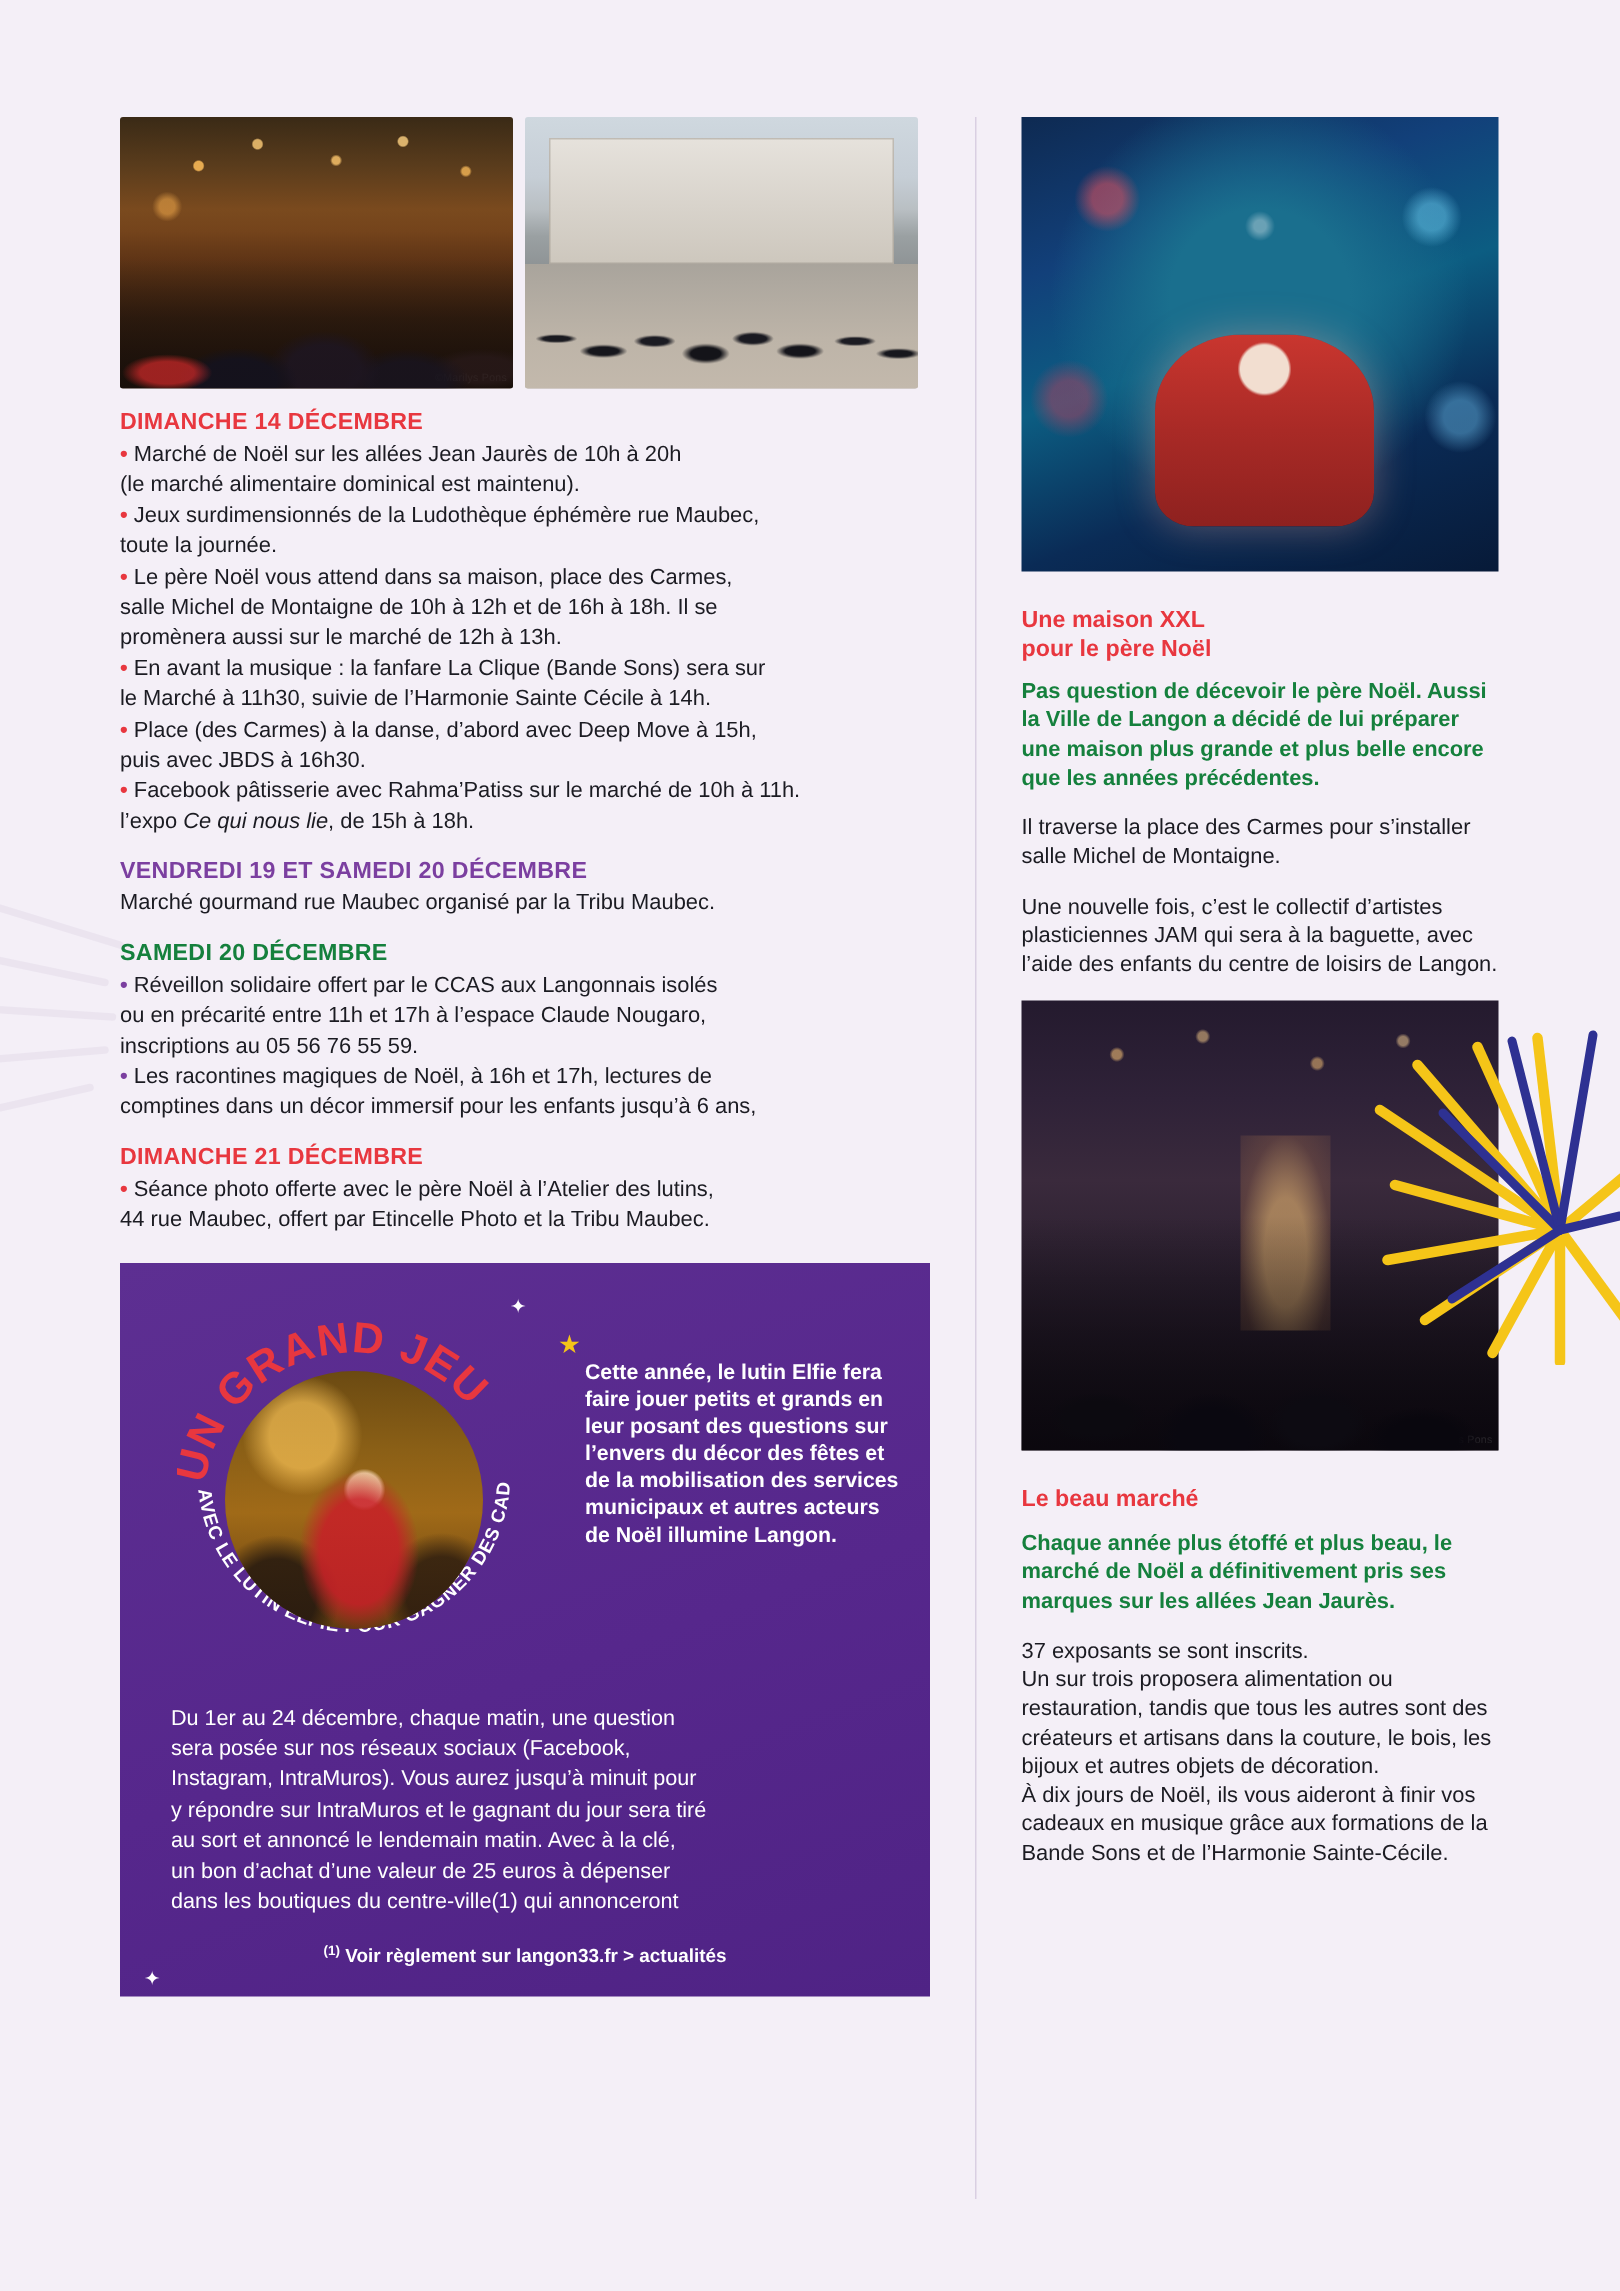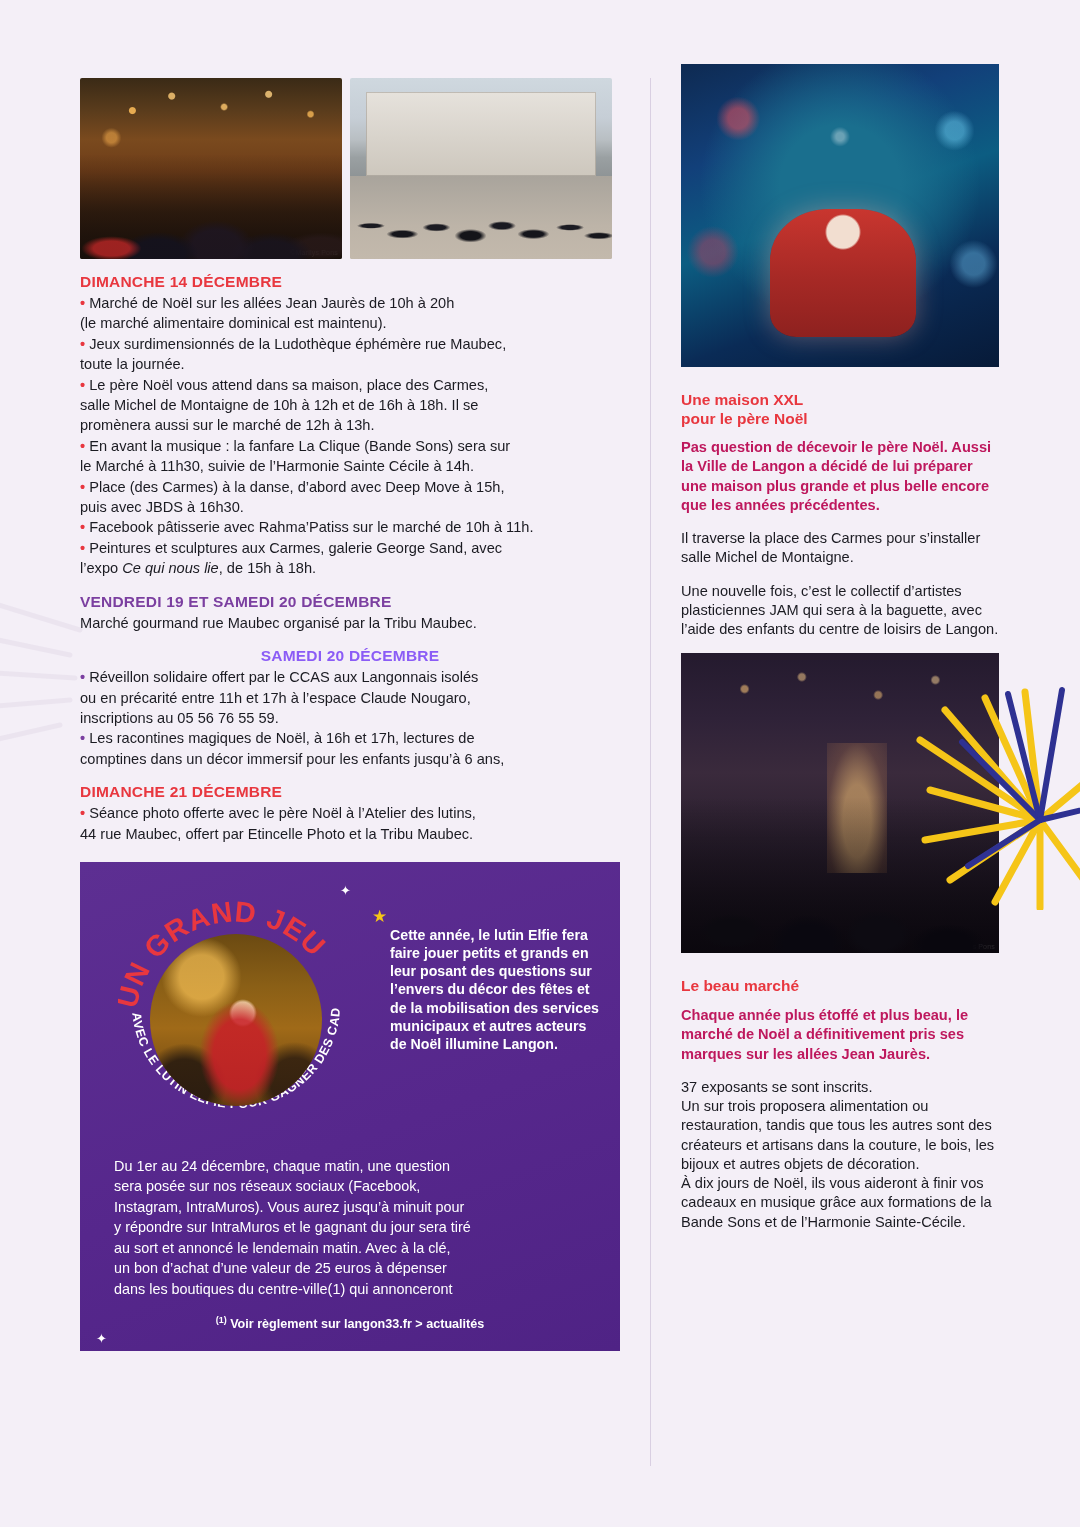--- a/index.html
+++ b/index.html
@@ -193,21 +193,21 @@
     text-align: center;
     font-size: 12.6px;
     font-weight: bold;
   }
   .gj-note sup { font-size: 9px; }
 
   
   .right-col {
     position: absolute;
     left: 681px;
-    top: 64px;
+    top: 78px;
     width: 318px;
   }
   .divider {
     position: absolute;
     left: 650px;
     top: 78px;
     width: 1px;
     height: 1388px;
     background: #d9cfe2;
   }
@@ -274,21 +274,21 @@
     font-size: 15.5px;
     color: #e8373f;
     margin: 24px 0 10px 0;
     line-height: 1.2;
     font-weight: bold;
   }
   .rc-lead {
     font-size: 14.6px;
     font-weight: bold;
     line-height: 1.32;
-    color: #be185d;
+    color: #15803d;
     margin: 0 0 14px 0;
   }
   .rc-para {
     font-size: 14.6px;
     line-height: 1.32;
     color: #1b1b22;
     margin: 0 0 14px 0;
   }
   
   .sunburst {
@@ -343,29 +343,28 @@
           <p class="para"><span class="bullet">• </span><span class="b">Jeux surdimensionnés</span> de la Ludothèque éphémère rue Maubec,</p>
           <p class="para">toute la journée.</p>
           <p class="para"><span class="bullet">• </span><span class="b">Le père Noël</span> vous attend dans sa maison, place des Carmes,</p>
           <p class="para">salle Michel de Montaigne de 10h à 12h et de 16h à 18h. Il se</p>
           <p class="para">promènera aussi sur le marché de 12h à 13h.</p>
           <p class="para"><span class="bullet">• </span><span class="b">En avant la musique :</span> la fanfare La Clique (Bande Sons) sera sur</p>
           <p class="para">le Marché à 11h30, suivie de l’Harmonie Sainte Cécile à 14h.</p>
           <p class="para"><span class="bullet">• </span><span class="b">Place (des Carmes) à la danse</span>, d’abord avec Deep Move à 15h,</p>
           <p class="para">puis avec JBDS à 16h30.</p>
           <p class="para"><span class="bullet">• </span><span class="b">Facebook pâtisserie</span> avec Rahma’Patiss sur le marché de 10h à 11h.</p>
-          <p class="para"><span class="bullet">• </span><span class="b">Peintures et sculptures aux Carmes</span>, galerie George Sand, avec</p>
           <p class="para">l’expo <i>Ce qui nous lie</i>, de 15h à 18h.</p>
         </div>
         <div class="sec">
           <h2 class="sec-title" style="color: rgb(123, 63, 160);">VENDREDI 19 ET SAMEDI 20 DÉCEMBRE</h2>
           <p class="para"><span class="b">Marché gourmand</span> rue Maubec organisé par la Tribu Maubec.</p>
         </div>
         <div class="sec">
-          <h2 class="sec-title" style="color: #8b5cf6; text-align: center;">SAMEDI 20 DÉCEMBRE</h2>
+          <h2 class="sec-title" style="color: #15803d;">SAMEDI 20 DÉCEMBRE</h2>
           <p class="para"><span class="bullet-p">• </span><span class="b">Réveillon solidaire</span> offert par le CCAS aux Langonnais isolés</p>
           <p class="para">ou en précarité entre 11h et 17h à l’espace Claude Nougaro,</p>
           <p class="para">inscriptions au 05 56 76 55 59.</p>
           <p class="para"><span class="bullet-p">• </span><span class="b">Les racontines magiques de Noël</span>, à 16h et 17h, lectures de</p>
           <p class="para">comptines dans un décor immersif pour les enfants jusqu’à 6 ans,</p>
         </div>
         <div class="sec">
           <h2 class="sec-title" style="color: rgb(232, 55, 63);">DIMANCHE 21 DÉCEMBRE</h2>
           <p class="para"><span class="bullet">• </span><span class="b">Séance photo offerte avec le père Noël</span> à l’Atelier des lutins,</p>
           <p class="para">44 rue Maubec, offert par Etincelle Photo et la Tribu Maubec.</p>

